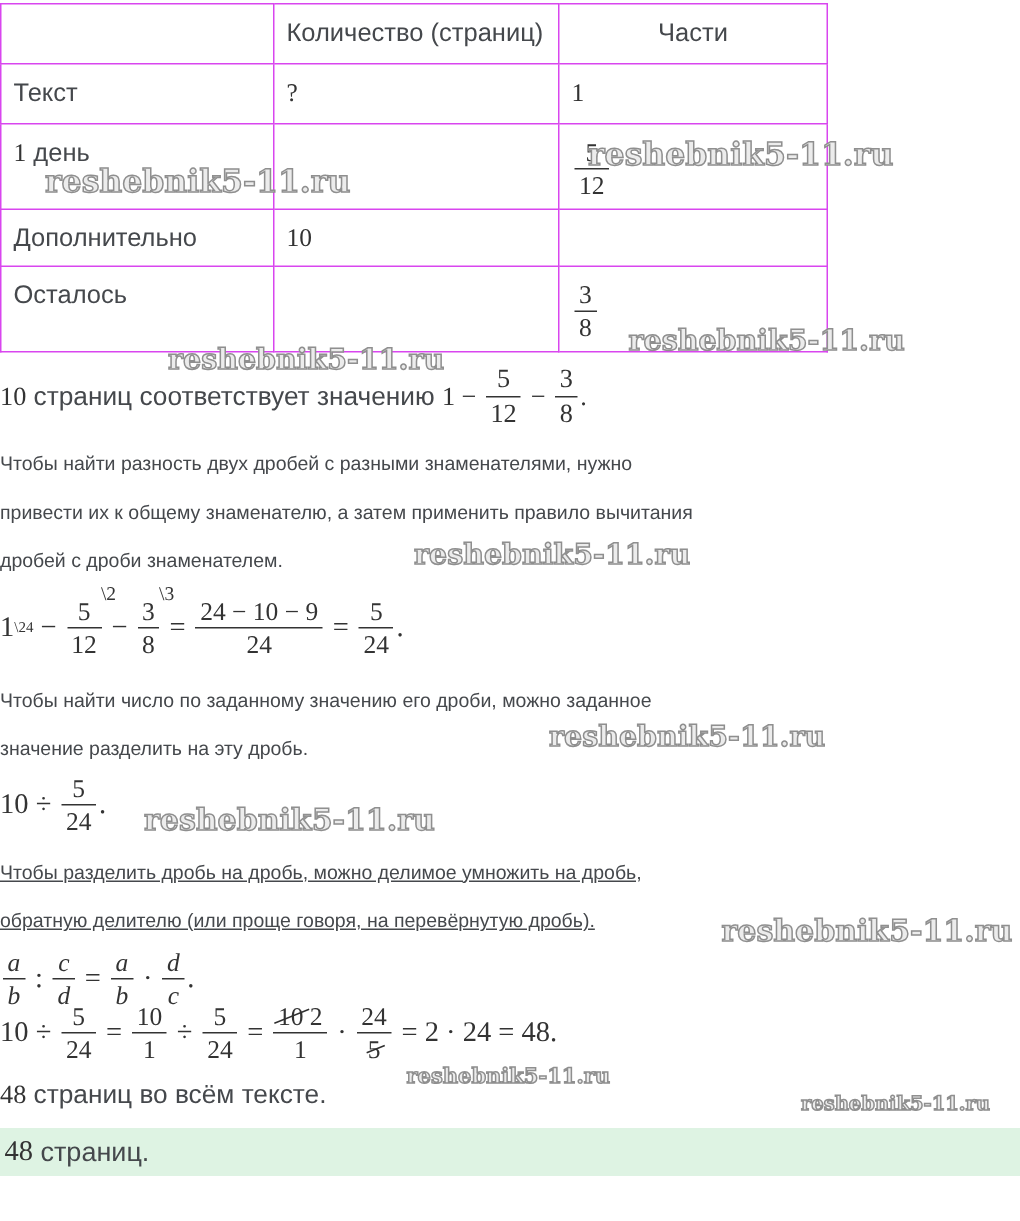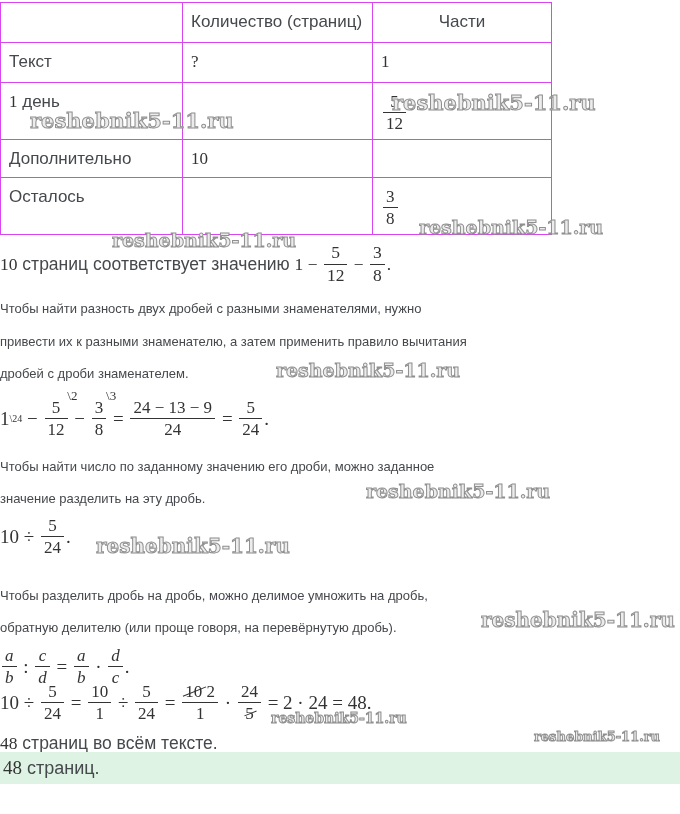--- a/index.html
+++ b/index.html
@@ -38,21 +38,21 @@
   
   .answer{position:absolute;left:0;right:0;top:752px;height:32px;background:#def3e3;
       display:flex;align-items:center;padding-left:3px;font-size:18px;}
   .answer .mt{font-size:19px;}
   
   #p1{margin-top:6px;height:46px;}
   #p2{margin-top:6px;}
   #f1{margin-top:3px;height:50px;}
   #p3{margin-top:7px;}
   #f2{margin-top:-2px;height:46px;}
-  #p4{margin-top:20px;}
+  #p4{margin-top:6px;text-decoration:underline;}
   #f3{margin-top:0;height:44px;}
   #f4{margin-top:-10px;height:48px;}
   #final{margin-top:6px;height:22px;}
 </style>
 </head>
 <body>
 
 <div class="page">
 
   <table class="sol">
@@ -90,33 +90,33 @@
       <span class="st"> страниц соответствует значению </span>
       <span class="mt">1 − </span>
       <span class="fracwrap"><span class="frac"><span class="num"><span class="mt">5</span></span><span class="den"><span class="mt">12</span></span></span></span>
       <span class="mt"> − </span>
       <span class="fracwrap"><span class="frac"><span class="num"><span class="mt">3</span></span><span class="den"><span class="mt">8</span></span></span></span>
       <span class="mt">.</span>
     </div>
 
   <div id="p2">
     <div class="para-line">Чтобы найти разность двух дробей с разными знаменателями, нужно</div>
-    <div class="para-line">привести их к разными знаменателю, а затем применить правило вычитания</div>
+    <div class="para-line">привести их к общему знаменателю, а затем применить правило вычитания</div>
     <div class="para-line">дробей с дроби знаменателем.</div>
   </div>
 
   <div id="f1" class="formula">
       <span class="mt">1</span>
       <span class="msup">\24</span>
       <span class="mt"> − </span>
       <span class="fracwrap"><span class="frac"><span class="num"><span class="mt">5</span></span><span class="den"><span class="mt">12</span></span></span><span class="fsup">\2</span></span>
       <span class="mt"> − </span>
       <span class="fracwrap"><span class="frac"><span class="num"><span class="mt">3</span></span><span class="den"><span class="mt">8</span></span></span><span class="fsup">\3</span></span>
       <span class="mt"> = </span>
-      <span class="fracwrap"><span class="frac"><span class="num"><span class="mt">24 − 13 − 9</span></span><span class="den"><span class="mt">24</span></span></span></span>
+      <span class="fracwrap"><span class="frac"><span class="num"><span class="mt">24 − 10 − 9</span></span><span class="den"><span class="mt">24</span></span></span></span>
       <span class="mt"> = </span>
       <span class="fracwrap"><span class="frac"><span class="num"><span class="mt">5</span></span><span class="den"><span class="mt">24</span></span></span></span>
       <span class="mt">.</span>
     </div>
 
   <div id="p3">
     <div class="para-line">Чтобы найти число по заданному значению его дроби, можно заданное</div>
     <div class="para-line">значение разделить на эту дробь.</div>
   </div>
 

